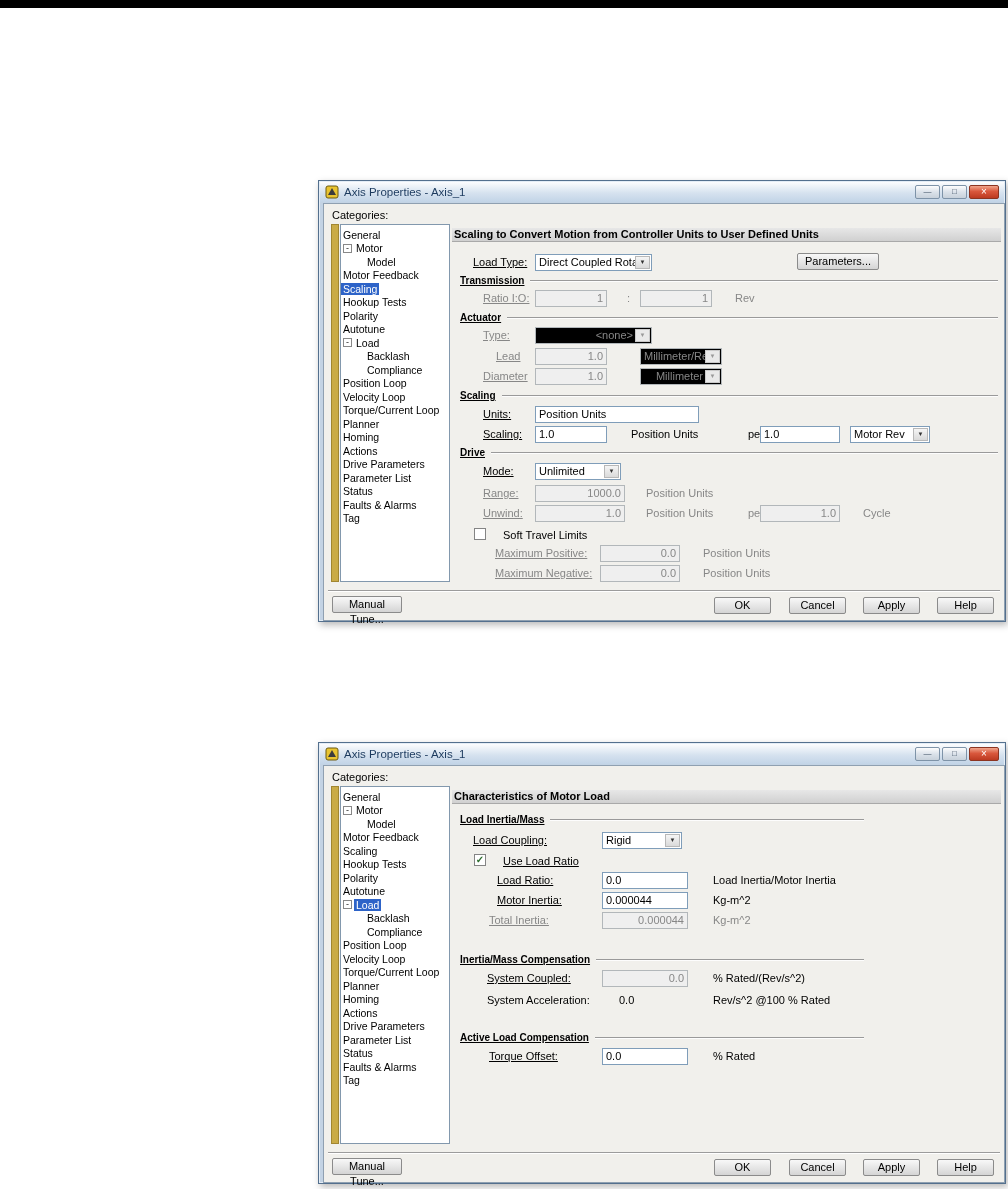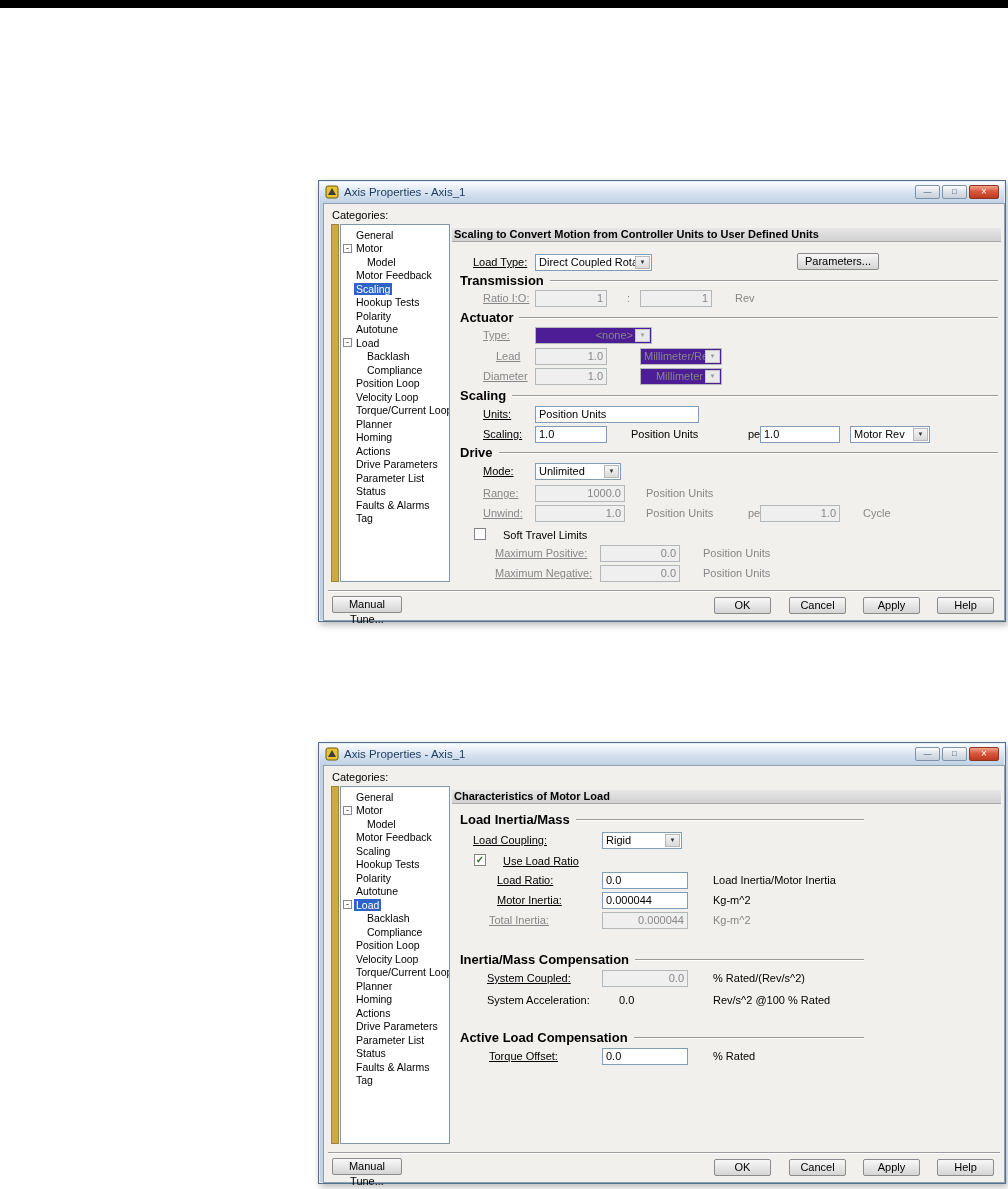--- a/index.html
+++ b/index.html
@@ -25,44 +25,44 @@
                 border-color:#8c3421;color:#fff;font-size:10px;}
   .client{position:absolute;left:4px;top:22px;width:680px;height:416px;background:#f1f0ec;
           border:1px solid #8fa0b1;box-sizing:content-box;}
 
   
   .cat-label{position:absolute;left:8px;top:5px;font-size:11px;color:#000;}
   .gold{position:absolute;left:7px;top:20px;width:8px;height:358px;background:#caab46;border:1px solid #a18631;box-sizing:border-box;}
   .tree{position:absolute;left:16px;top:20px;width:110px;height:358px;background:#fff;
         border:1px solid #8298ad;box-sizing:border-box;padding-top:3px;overflow:hidden;}
   .tree-row{height:13.5px;display:flex;align-items:center;font-size:10.5px;white-space:nowrap;color:#000;}
-  .tree-row.d1{padding-left:13px;}
+  .tree-row.d1{}
   .tree-row.d1.exp{padding-left:2px;}
   .tree-row.d2{padding-left:24px;}
   .expander{width:9px;height:9px;flex:0 0 9px;border:1px solid #888;background:#fff;box-sizing:border-box;
             font-size:9px;line-height:6px;text-align:center;margin-right:2px;color:#222;}
   .tree-label{padding:0 2px;}
   .tree-label.sel{background:#2d63c8;color:#fff;}
 
   
   .panel-title{position:absolute;left:128px;right:3px;top:24px;height:14px;
                background:linear-gradient(#e7e7e7,#d0d0d0);border-bottom:1px solid #a9a9a9;
                font-size:11px;font-weight:bold;line-height:13px;padding-left:2px;color:#000;box-sizing:border-box;white-space:nowrap;overflow:hidden;}
   .grp{position:absolute;display:flex;align-items:center;height:11px;}
-  .grp b{font-size:13px;line-height:11px;white-space:nowrap;margin-right:6px;color:#000;}
+  .grp b{font-size:10px;line-height:11px;white-space:nowrap;margin-right:6px;color:#000;text-decoration:underline;}
   .grp .rule{flex:1;height:0;border-top:1px solid #9a9a9a;border-bottom:1px solid #fdfdfd;}
   .lbl{position:absolute;font-size:11px;line-height:12px;color:#000;white-space:nowrap;padding-left:13px;}
   .dis{color:#878787 !important;text-align:right;}
   .u{text-decoration:underline;}
   .fld{position:absolute;height:17px;box-sizing:border-box;background:#fff;border:1px solid #7f9db9;
        font-size:11px;line-height:15px;padding:0 3px;color:#000;white-space:nowrap;overflow:hidden;}
   .fld.dis{background:#efefef;border-color:#b2b7ba;}
   .dd{position:absolute;height:17px;box-sizing:border-box;background:#fff;border:1px solid #7f9db9;
       font-size:11px;line-height:15px;padding:0 18px 0 3px;color:#000;white-space:nowrap;}
-  .dd.dis{background:#4c1d95;border-color:#b2b7ba;}
+  .dd.dis{background:#000000;border-color:#b2b7ba;}
   .dd .arr{position:absolute;top:1px;right:1px;bottom:1px;width:15px;display:flex;align-items:center;justify-content:center;
            background:linear-gradient(#f5f5f5,#dadada);border:1px solid #b8b8b8;font-size:6px;color:#333;box-sizing:border-box;}
   .dd.dis .arr{color:#9a9a9a;background:#e9e9e9;border-color:#c9c9c9;}
   .chk{position:absolute;width:12px;height:12px;box-sizing:border-box;background:#fff;border:1px solid #848484;
        font-size:10px;line-height:10px;text-align:center;color:#2b6b2b;font-weight:bold;}
   .btn{position:absolute;height:17px;box-sizing:border-box;border:1px solid #8b8b8b;border-radius:2px;
        background:linear-gradient(#f8f8f8,#e3e3e3 60%,#d4d4d4);font-size:11px;line-height:15px;text-align:center;color:#000;}
   .groove{position:absolute;left:4px;right:4px;height:0;border-top:1px solid #9c9c9c;border-bottom:1px solid #fff;}
 </style>
 </head>

